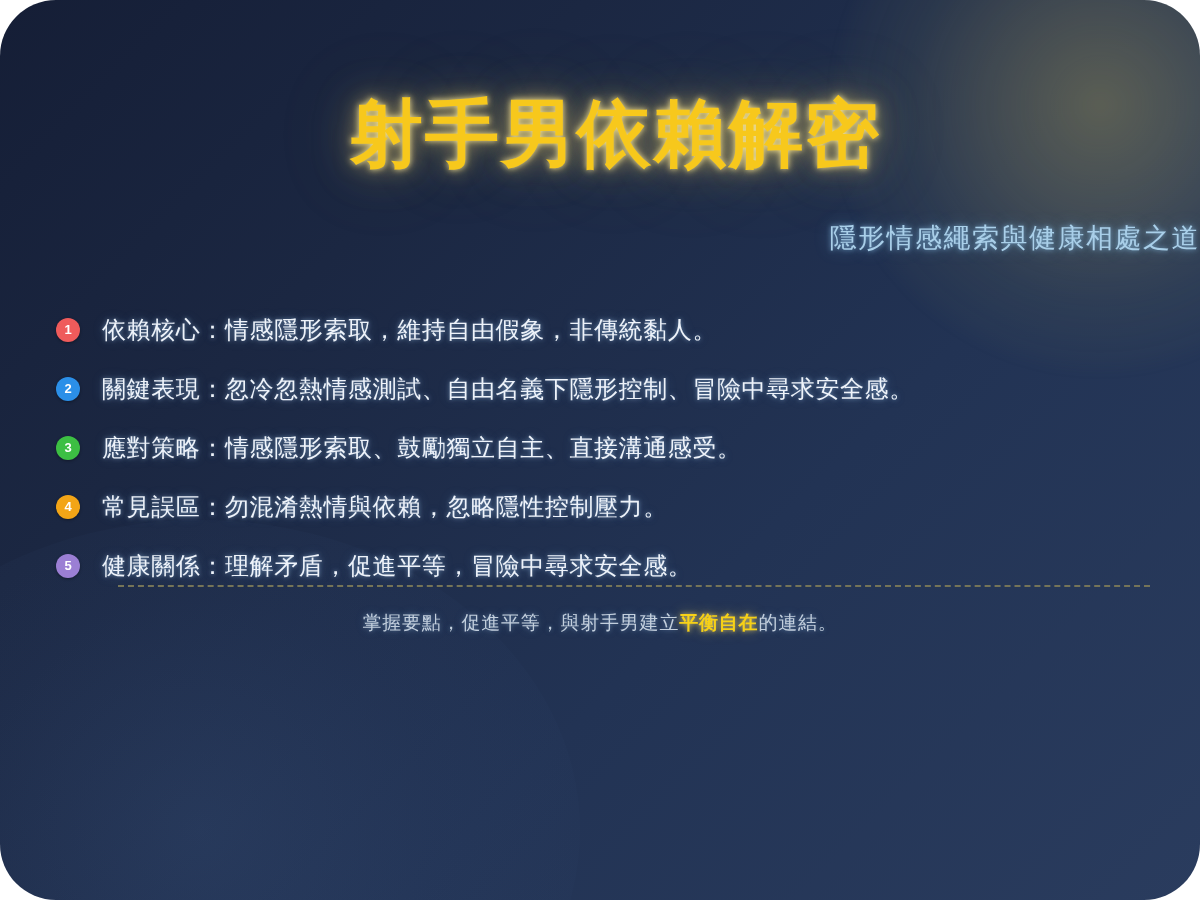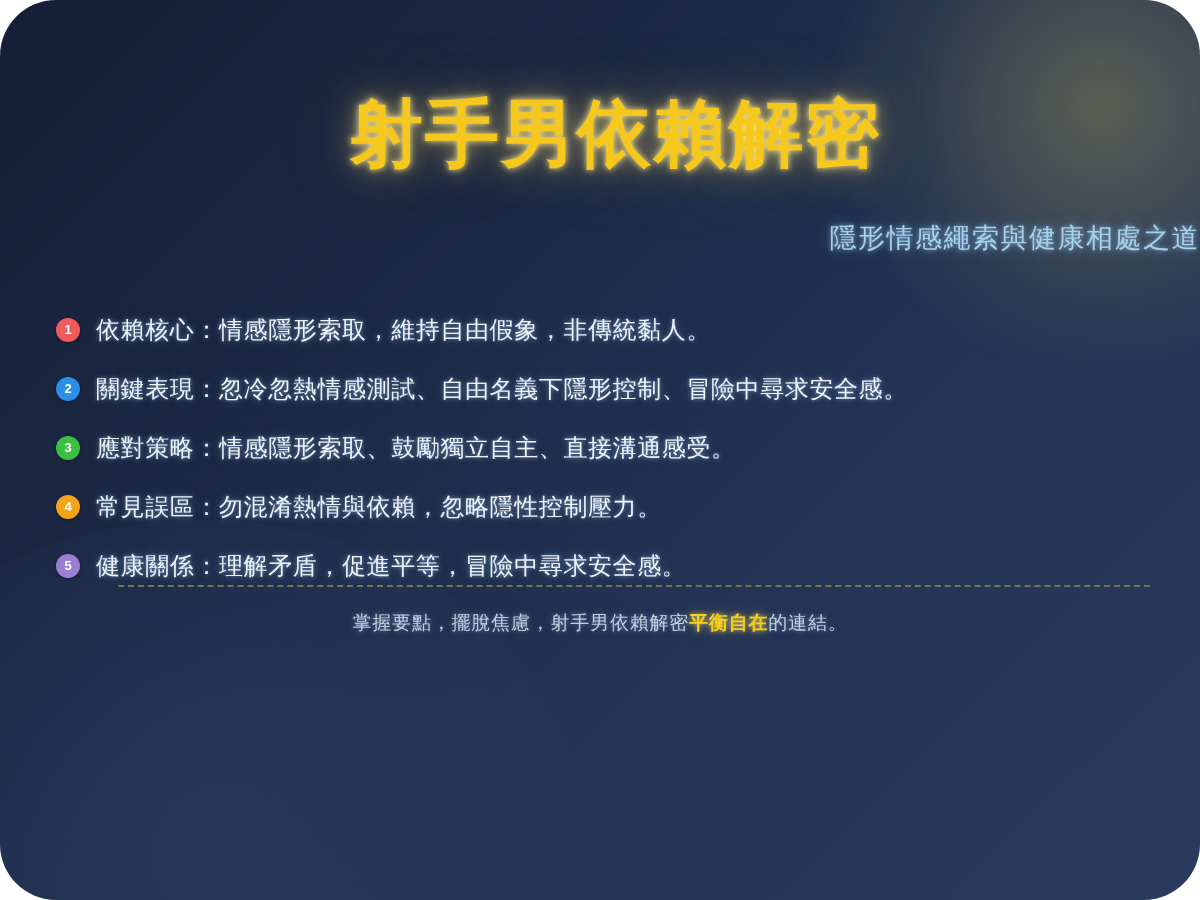--- a/index.html
+++ b/index.html
@@ -127,21 +127,21 @@
     display: flex;
     align-items: center;
     justify-content: center;
     font-size: 13px;
     font-weight: 700;
     color: #ffffff;
     box-shadow: 0 1px 3px rgba(0, 0, 0, 0.35);
   }
 
   .point-text {
-    margin-left: 16px;
+    margin-left: 22px;
     font-size: 24px;
     line-height: 1.25;
     color: #eef3fa;
     letter-spacing: 0.6px;
     text-shadow:
       0 0 4px rgba(175, 215, 255, 0.55),
       0 0 12px rgba(120, 175, 225, 0.28);
     white-space: nowrap;
   }
 
@@ -218,17 +218,17 @@
       <div class="point-row">
         <span class="badge" style="background: rgb(155, 127, 212);">5</span>
         <span class="point-text">健康關係：理解矛盾，促進平等，冒險中尋求安全感。</span>
       </div>
 
     </div>
 
     <div class="divider"></div>
 
     <div class="footer">
-      <span>掌握要點，擺脫焦慮，射手男依賴解密</span><span class="hl">平衡自在</span><span>的連結。</span>
+      <span>掌握要點，促進平等，與射手男建立</span><span class="hl">平衡自在</span><span>的連結。</span>
     </div>
 
   </div>
 </div>
 
 </body></html>

